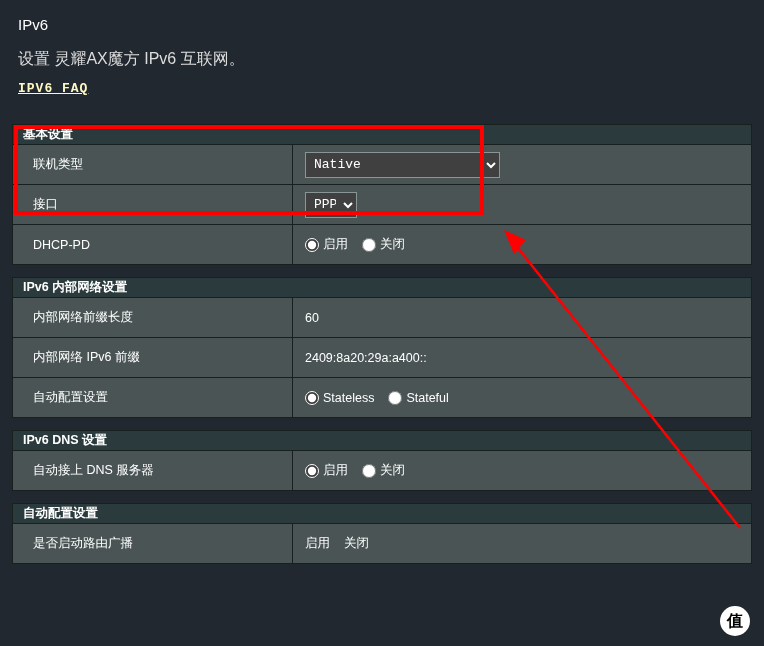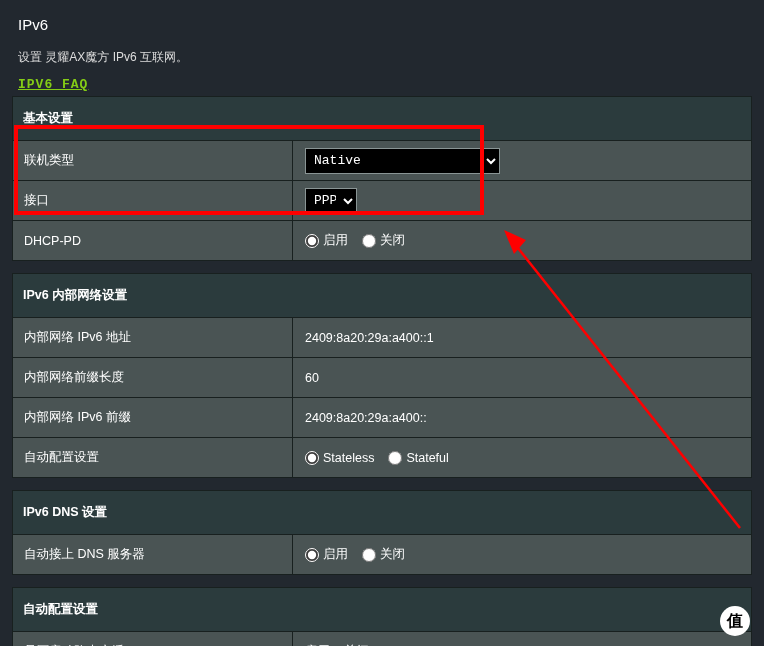--- a/index.html
+++ b/index.html
@@ -16,68 +16,68 @@
   .page {
     padding: 10px 12px 0 12px;
   }
   .title {
     font-size: 15px;
     font-weight: normal;
     color: #fff;
     margin: 6px 0 16px 6px;
   }
   .desc {
-    font-size: 12px;
+    font-size: 16px;
     color: #ddd;
     margin: 0 0 10px 6px;
   }
   .faq {
     display: inline-block;
     font-family: "Courier New", monospace;
     font-size: 13px;
     font-weight: bold;
-    color: #84cc16;
+    color: #fef9c3;
     text-decoration: underline;
-    margin: 0 0 4px 6px;
+    margin: 0 0 28px 6px;
     cursor: pointer;
     letter-spacing: 1px;
   }
   .tbl {
     width: 100%;
     border-collapse: collapse;
     border: 1px solid #18201f;
     margin-bottom: 12px;
   }
   .tbl td, .tbl th {
     border: 1px solid #18201f;
     padding: 0;
     vertical-align: middle;
   }
   .tbl .section-header td {
     background: #2b3b3d;
     color: #fff;
     font-weight: bold;
-    padding: 13px 10px;
+    padding: 1px 10px;
     font-size: 12.5px;
   }
   .tbl .row td {
     background: #4a5454;
     height: 40px;
   }
   .tbl .row td.lbl {
     color: #fff;
-    padding: 0 11px;
+    padding: 0 20px;
     width: 280px;
     font-size: 12.5px;
   }
   .tbl .row td.val {
     padding: 0 12px;
   }
   select {
-    background: #000000;
+    background: #404040;
     color: #fff;
     border: 1px solid #8a9595;
     font-family: "Courier New", monospace;
     font-size: 13px;
     padding: 3px 4px;
     height: 26px;
   }
   select.sel-wide { width: 195px; }
   select.sel-narrow { width: 52px; }
   .radio-group {
@@ -198,24 +198,20 @@
   </tbody>
     </table>
 
   
   <table class="tbl">
     <tbody>
         <tr class="section-header">
           <td colspan="2">IPv6 内部网络设置</td>
         </tr>
     <tr class="row">
-      <td class="lbl">内部网络 IPv6 地址</td>
-      <td class="val"><span class="static-val">2409:8a20:29a:a400::1</span></td>
-    </tr>
-    <tr class="row">
       <td class="lbl">内部网络前缀长度</td>
       <td class="val"><span class="static-val">60</span></td>
     </tr>
     <tr class="row">
       <td class="lbl">内部网络 IPv6 前缀</td>
       <td class="val"><span class="static-val">2409:8a20:29a:a400::</span></td>
     </tr>
     <tr class="row">
       <td class="lbl">自动配置设置</td>
       <td class="val">

